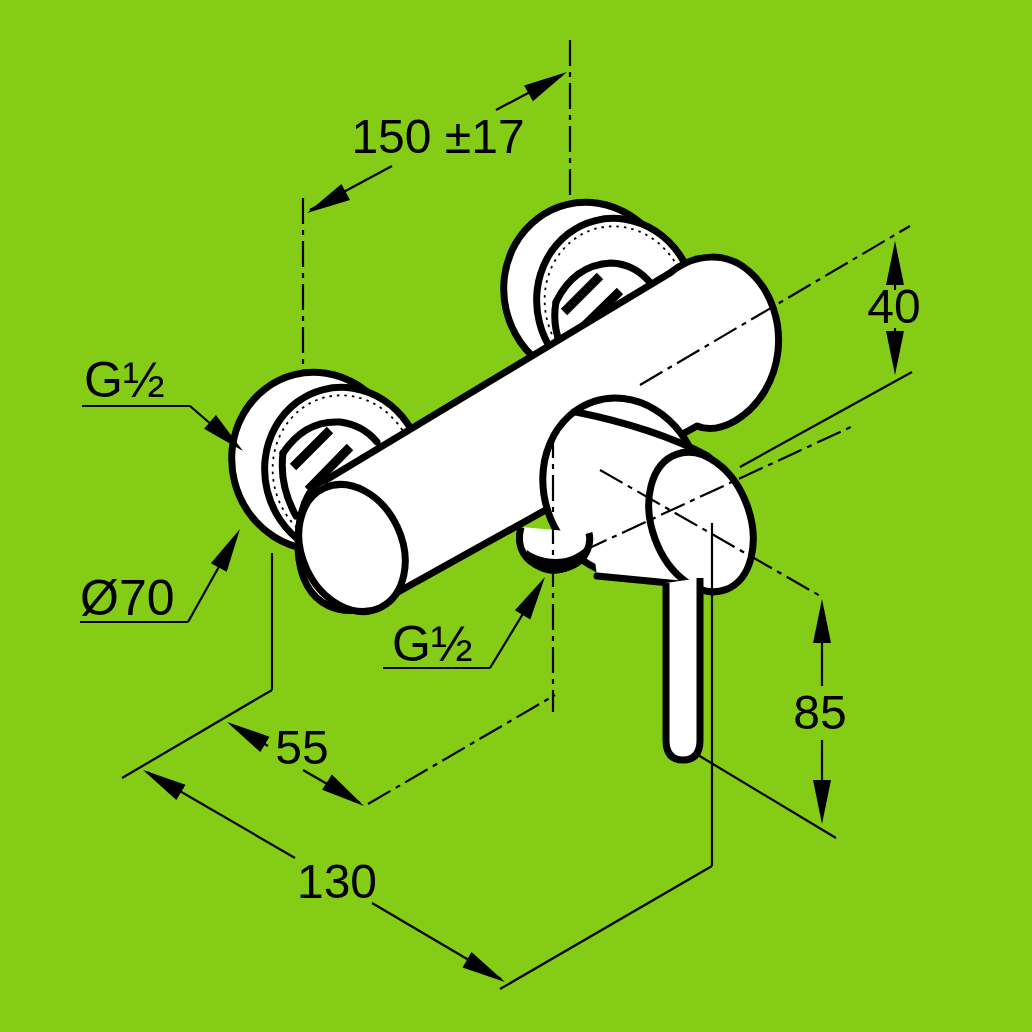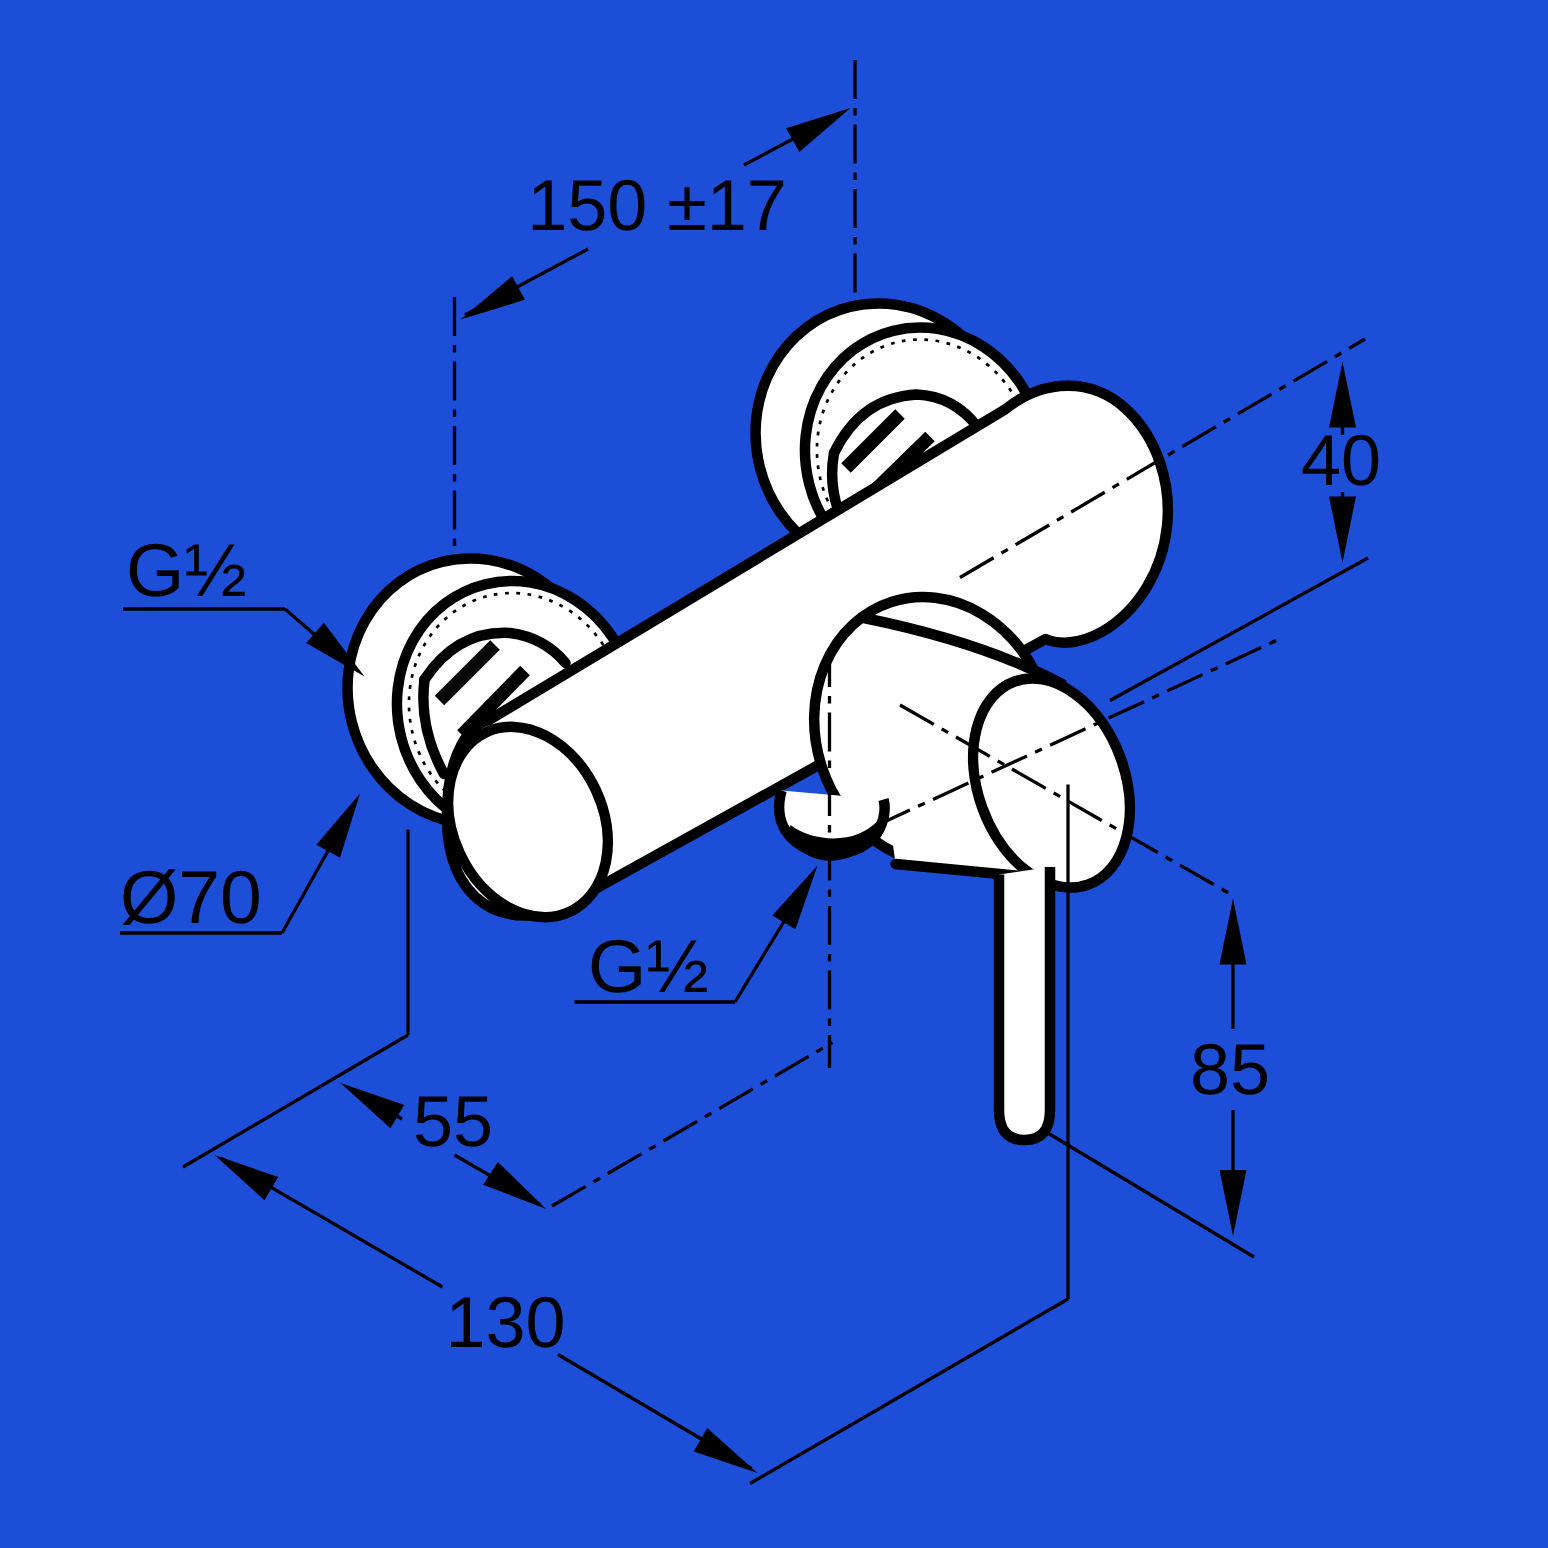--- a/index.html
+++ b/index.html
@@ -1,17 +1,17 @@
 <!DOCTYPE html>
 <html><head>
 <meta charset="utf-8">
 <style>
   html,body{margin:0;padding:0;background:#fff;}
   .canvas{
-    position:relative;width:1032px;height:1032px;background:#1d4ed8;overflow:hidden;
+    position:relative;width:1032px;height:1032px;background:#84cc16;overflow:hidden;
     font-family:"Liberation Sans", sans-serif;
   }
   svg{display:block}
   text{fill:#000;font-family:"Liberation Sans", sans-serif;}
   .dim{font-size:48px;}
   .lbl{font-size:50px;}
   .thick{stroke:#000;stroke-width:7;fill:none;stroke-linecap:round;stroke-linejoin:round;}
   .thickw{stroke:#000;stroke-width:7;fill:#fff;stroke-linejoin:round;}
   .thin{stroke:#000;stroke-width:2.2;fill:none;}
   .cline{stroke:#000;stroke-width:2.2;fill:none;stroke-dasharray:26 6 5 6;}

